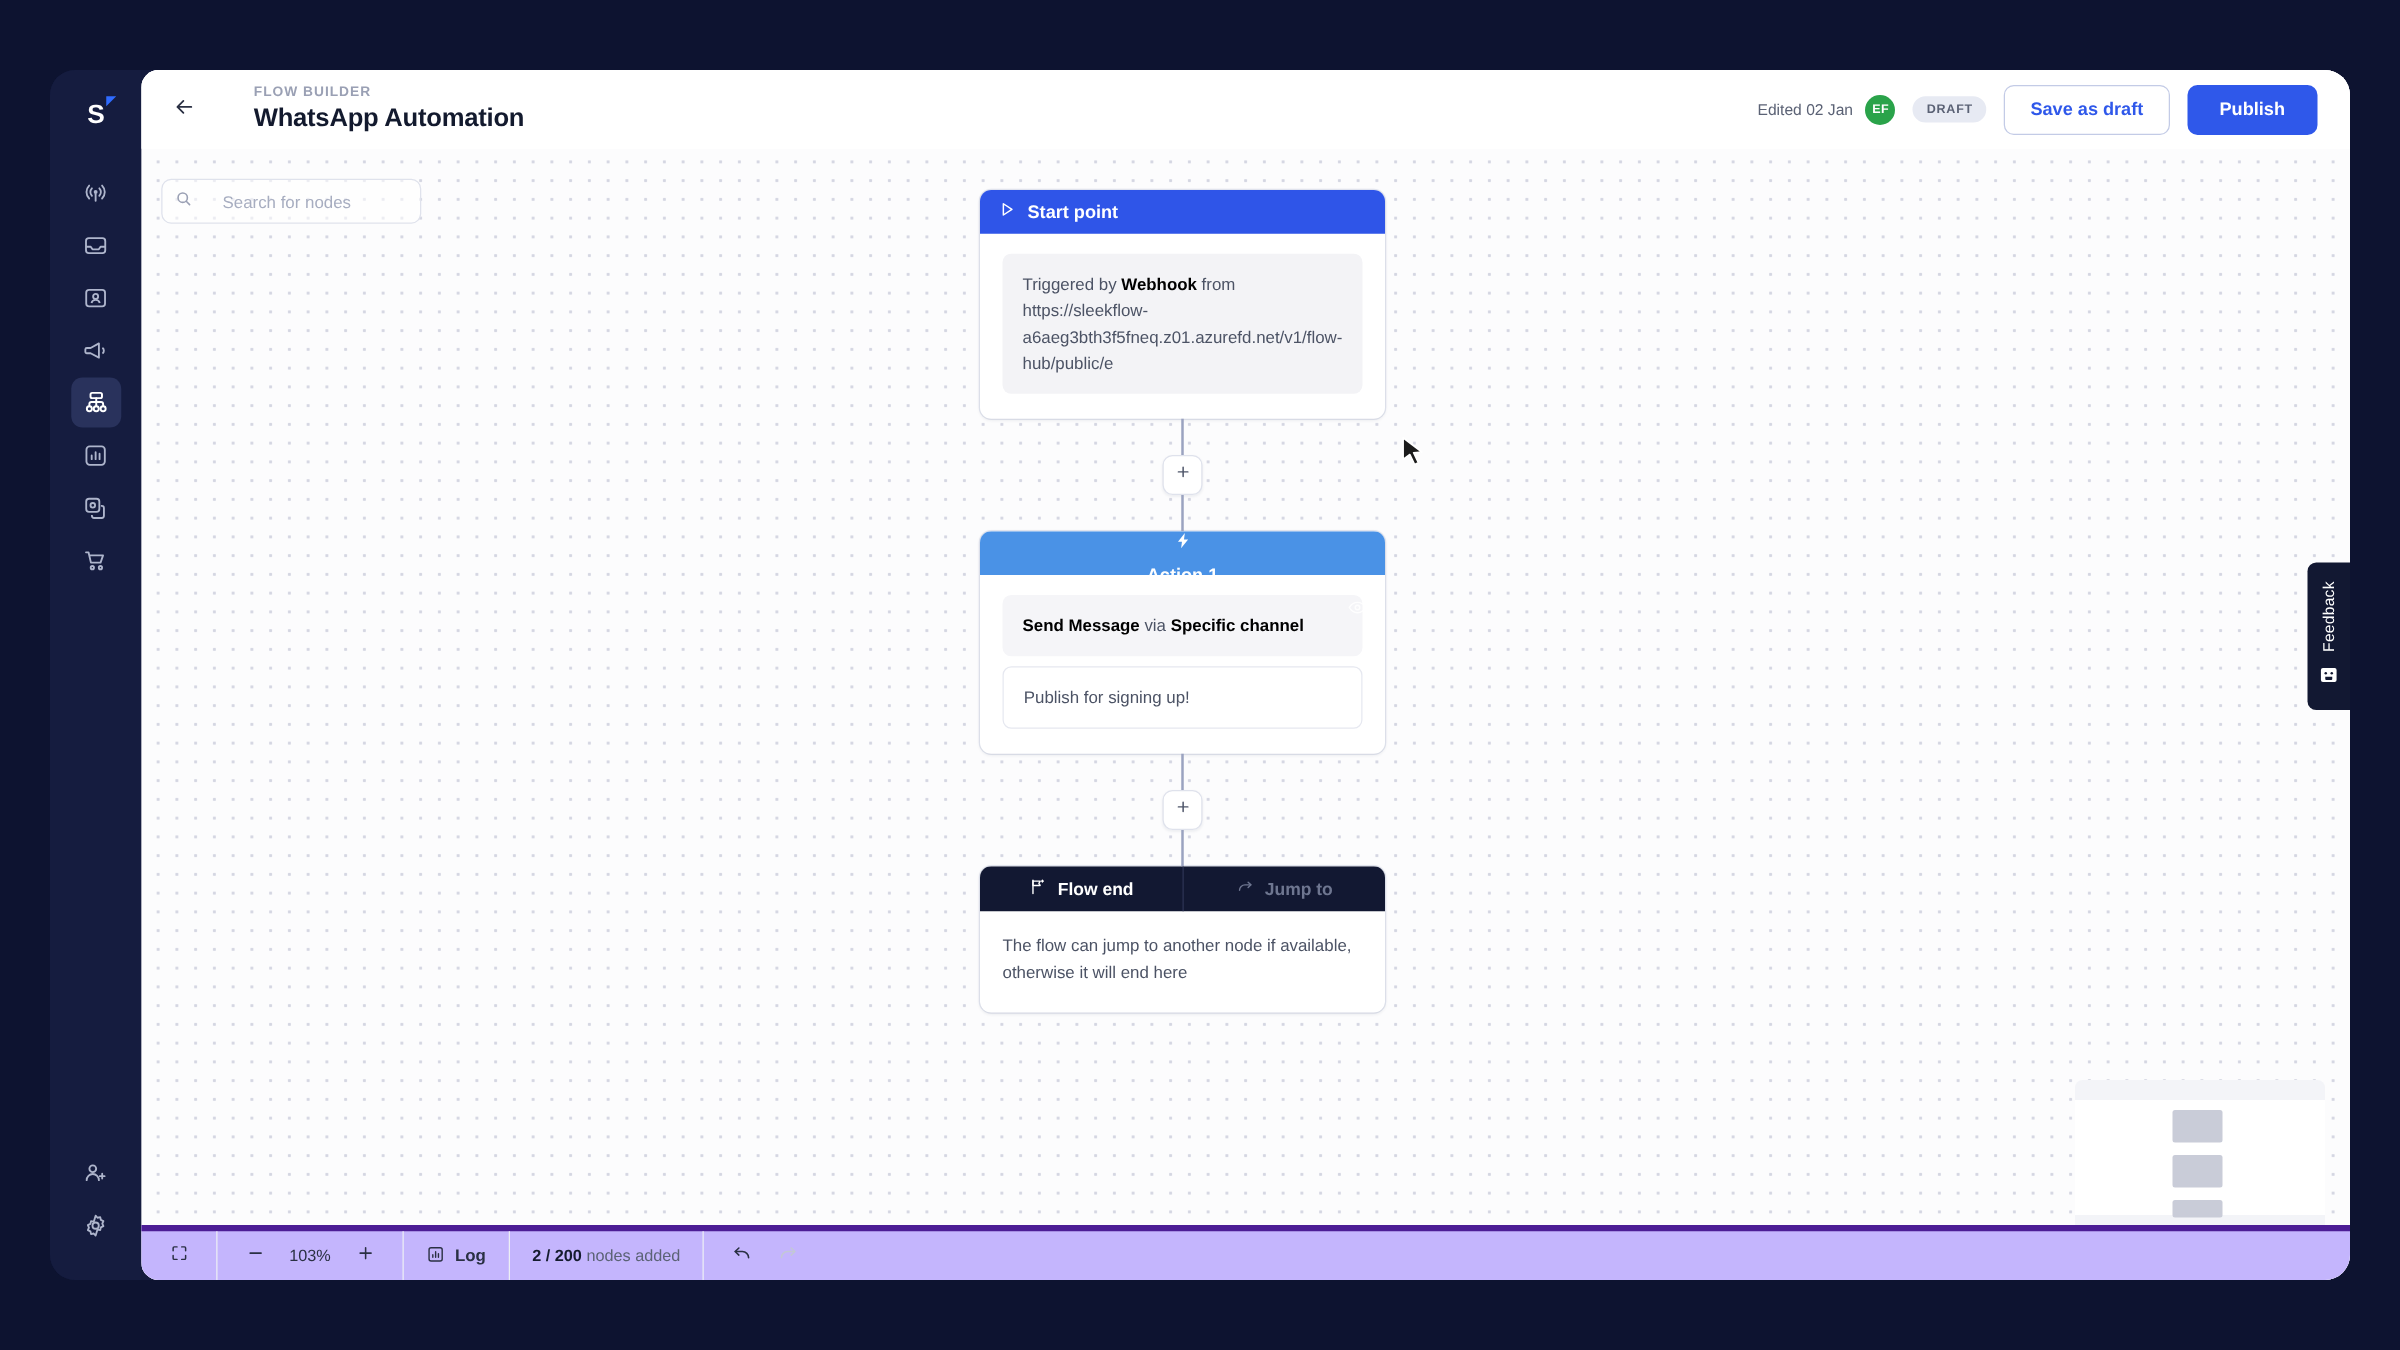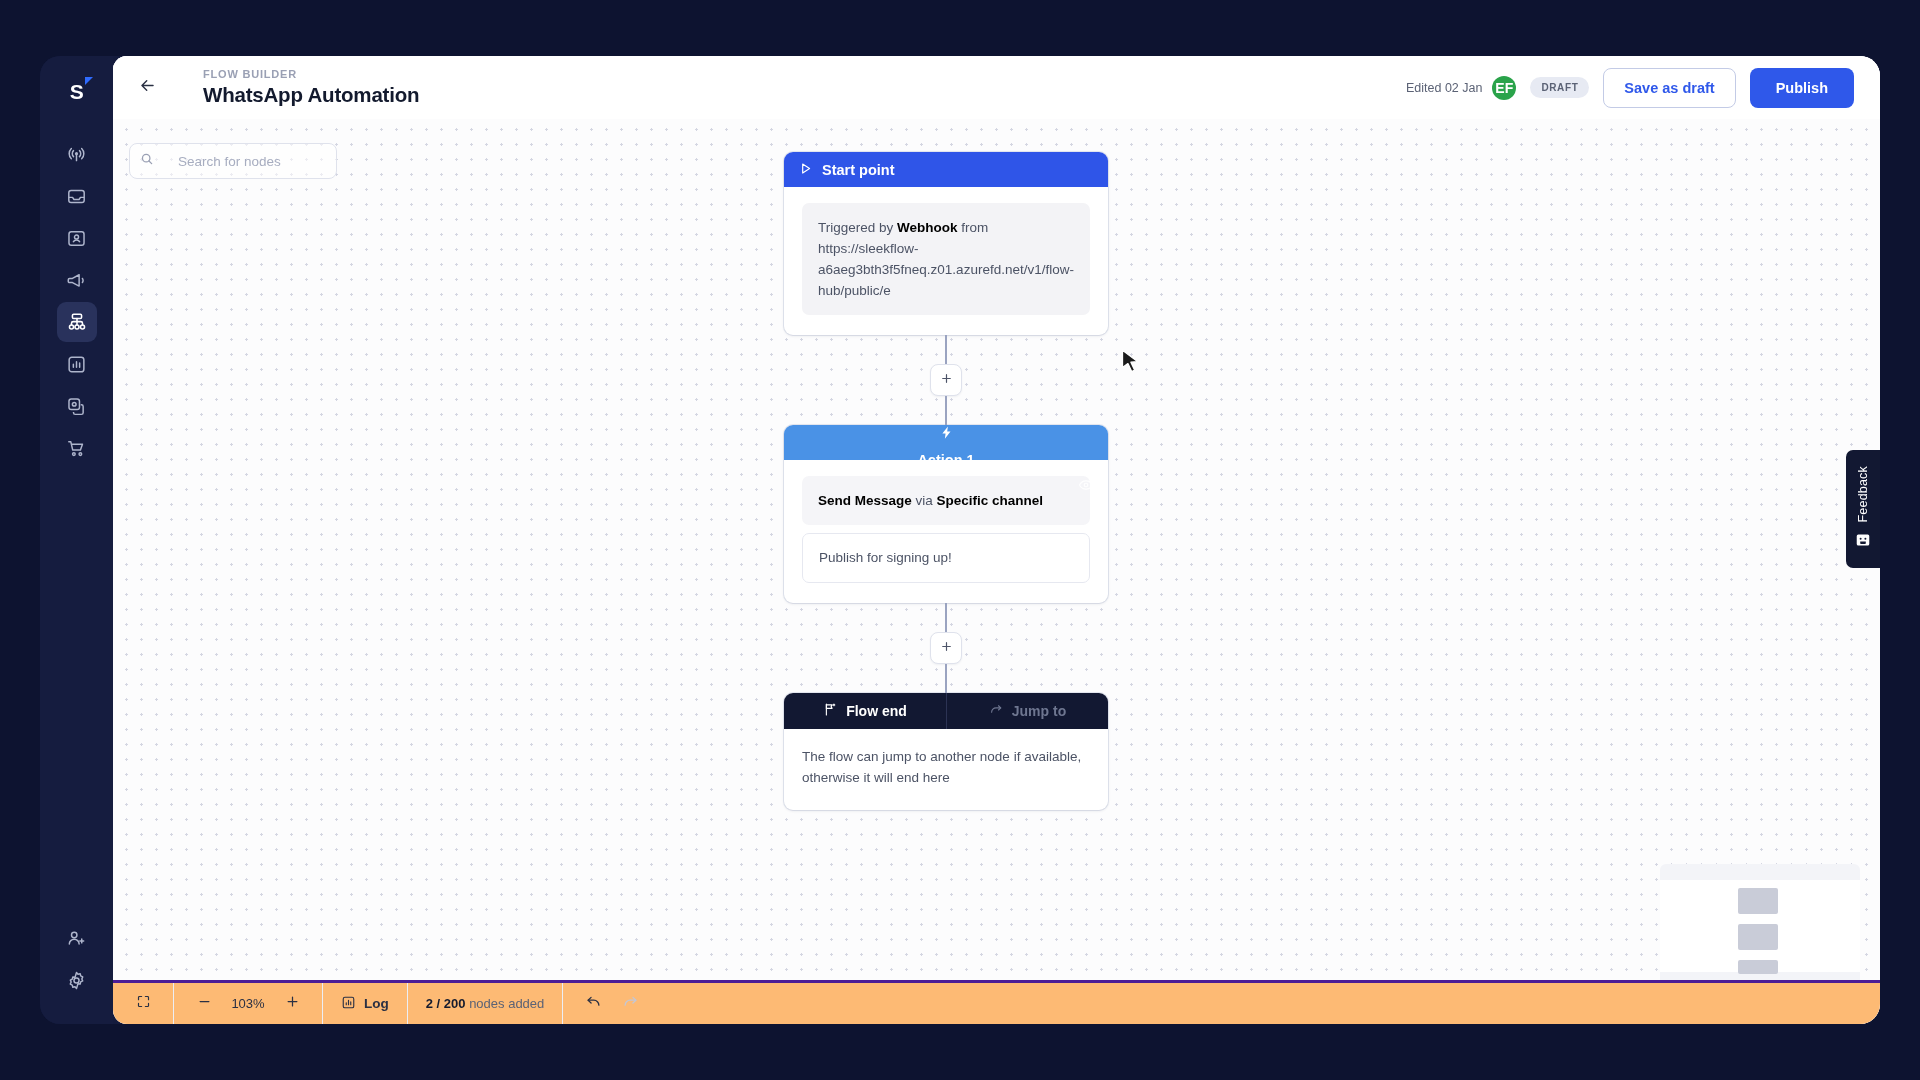--- a/index.html
+++ b/index.html
@@ -120,21 +120,21 @@
   }
   #edited-label {
     font-size: 12.5px;
     color: #5b6275;
   }
   #avatar {
     width: 24px; height: 24px;
     border-radius: 50%;
     background: #2aa34a;
     color: #fff;
-    font-size: 14px;
+    font-size: 10px;
     font-weight: 700;
     display: flex; align-items: center; justify-content: center;
     letter-spacing: 0.3px;
     margin-left: -4px;
   }
   #status-badge {
     background: #e7eaf3;
     color: #5b6275;
     font-size: 10px;
     font-weight: 700;
@@ -323,22 +323,22 @@
     border-radius: 2px;
     left: 78px;
     width: 40px;
   }
 
   
   #bottom-bar {
     position: absolute;
     left: 0; right: 0; bottom: 0;
     height: 44px;
-    background: #fdba74;
-    border-top: 3px solid #4c1d95;
+    background: #c4b5fd;
+    border-top: 5px solid #4c1d95;
     display: flex;
     align-items: center;
     z-index: 6;
   }
   .bar-group {
     display: flex; align-items: center;
     height: 100%;
     padding: 0 18px;
     gap: 13px;
     border-right: 1px solid #eceef5;

